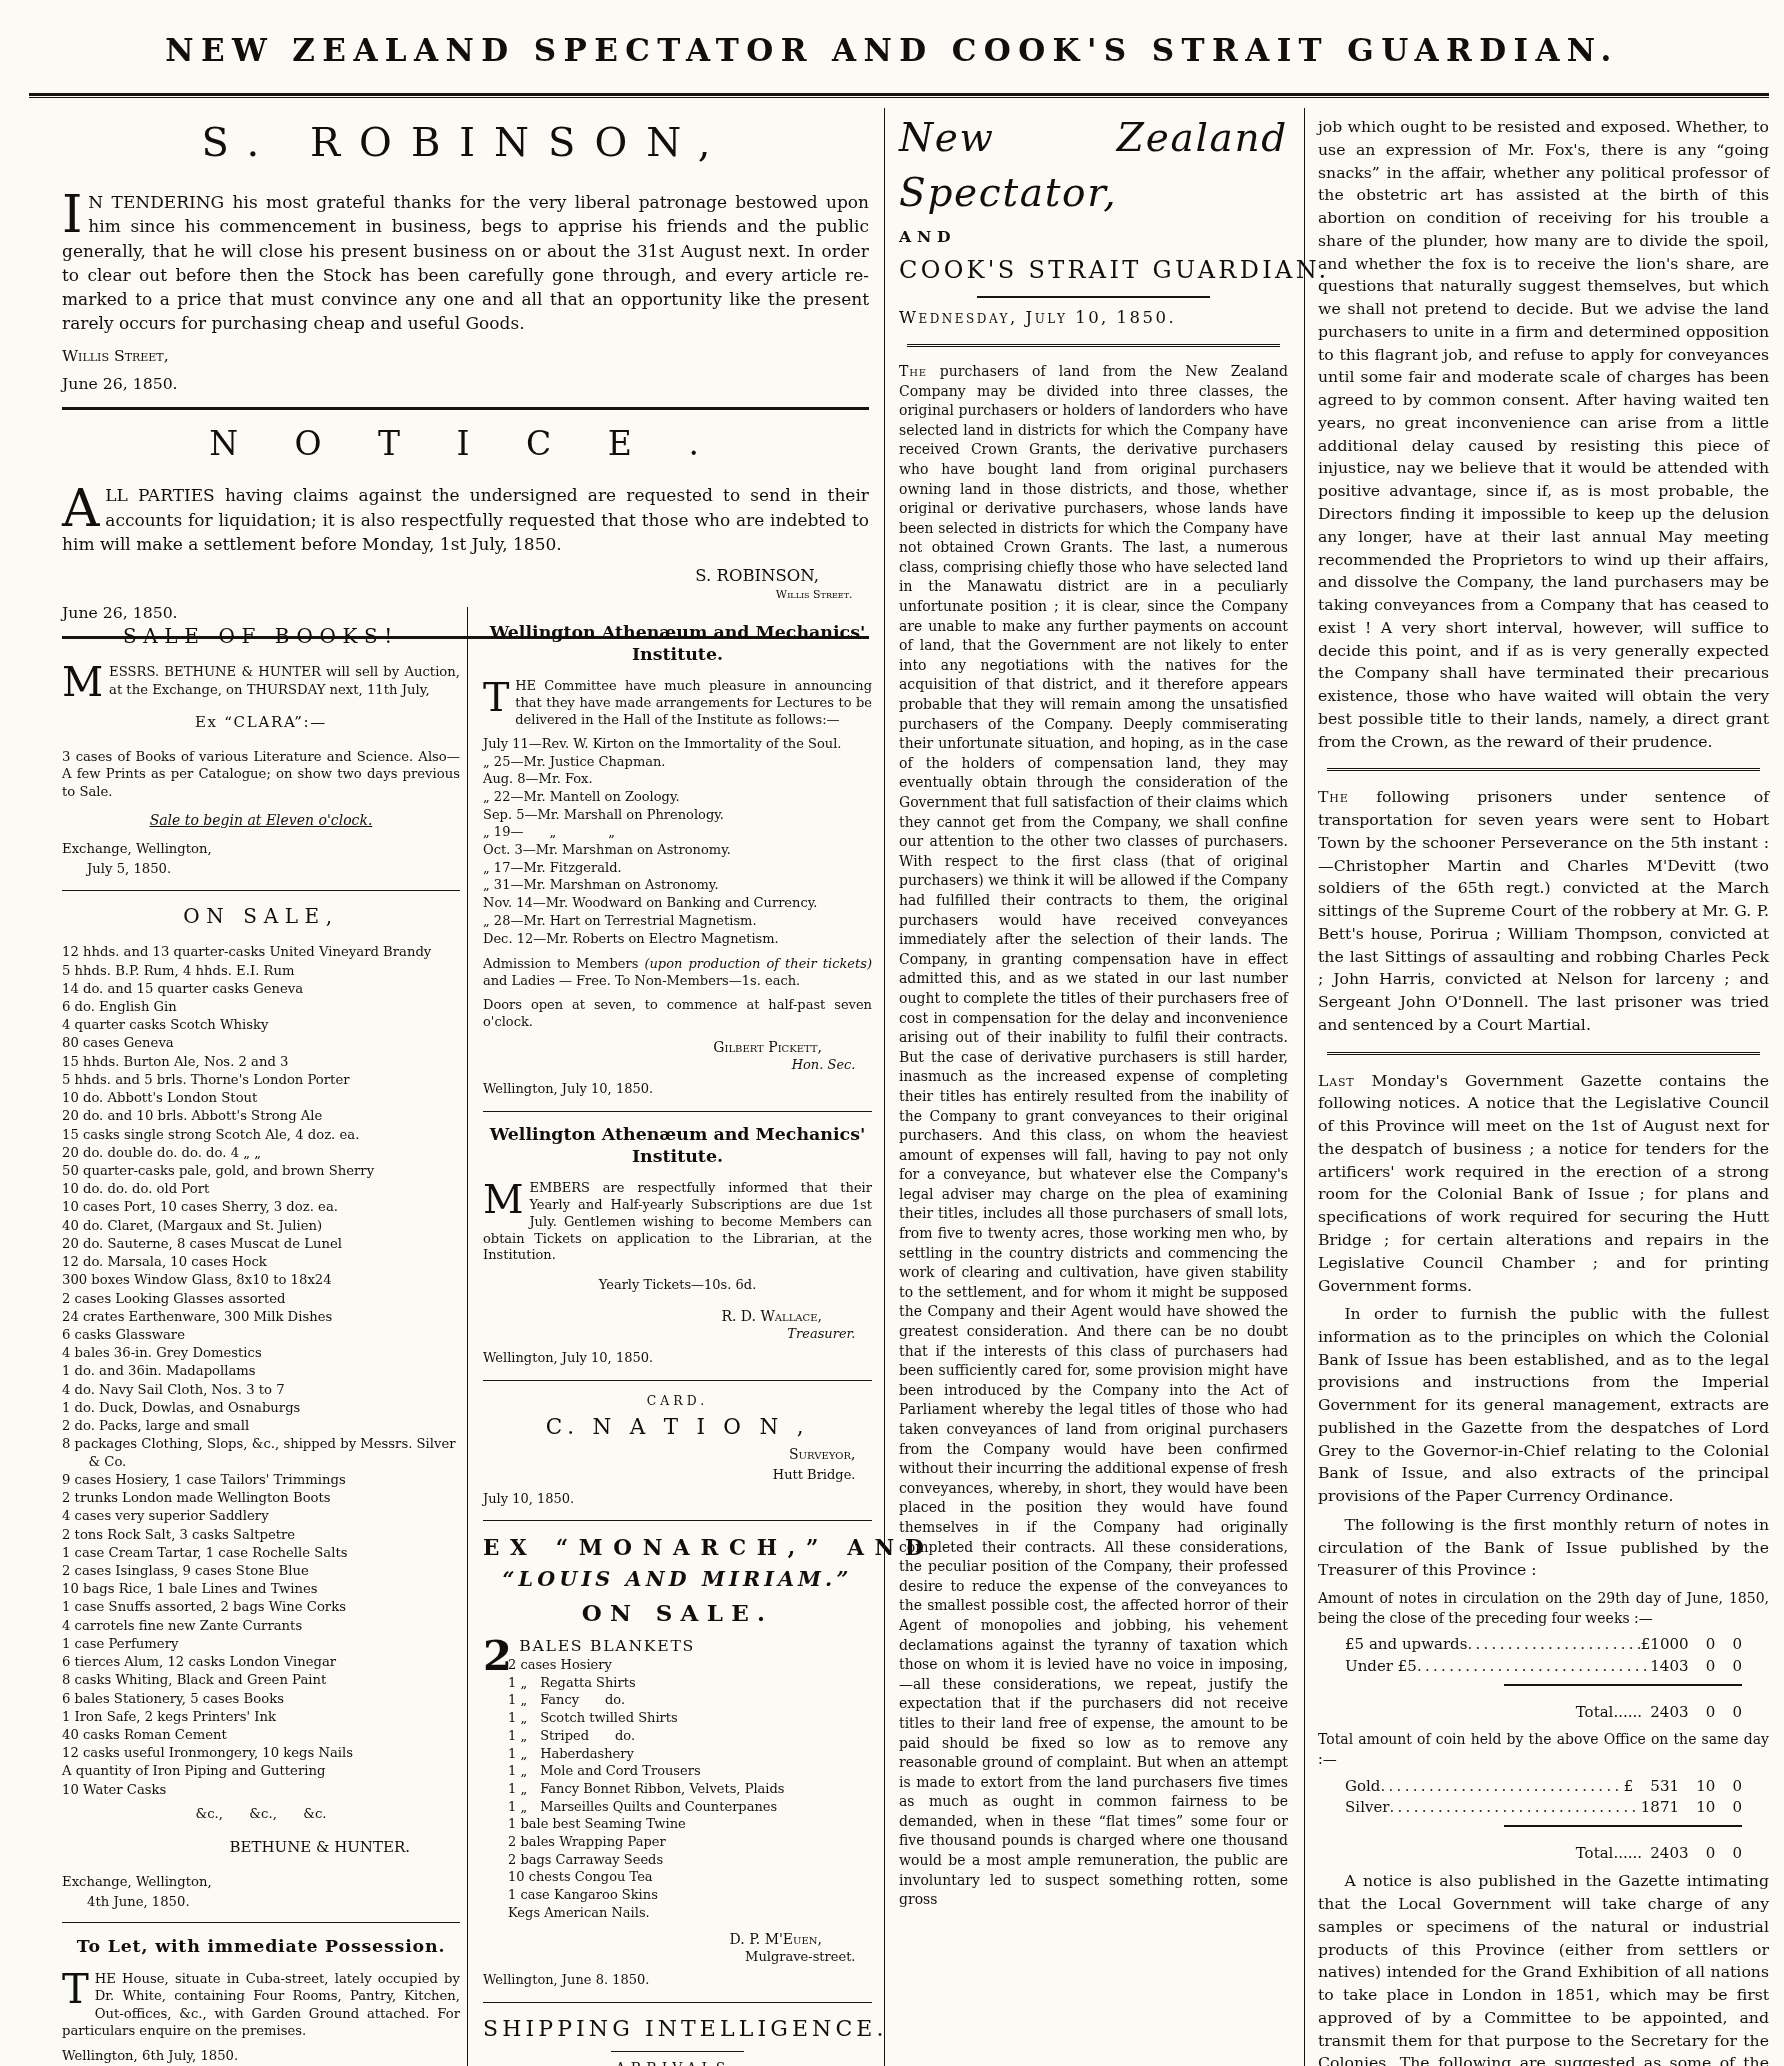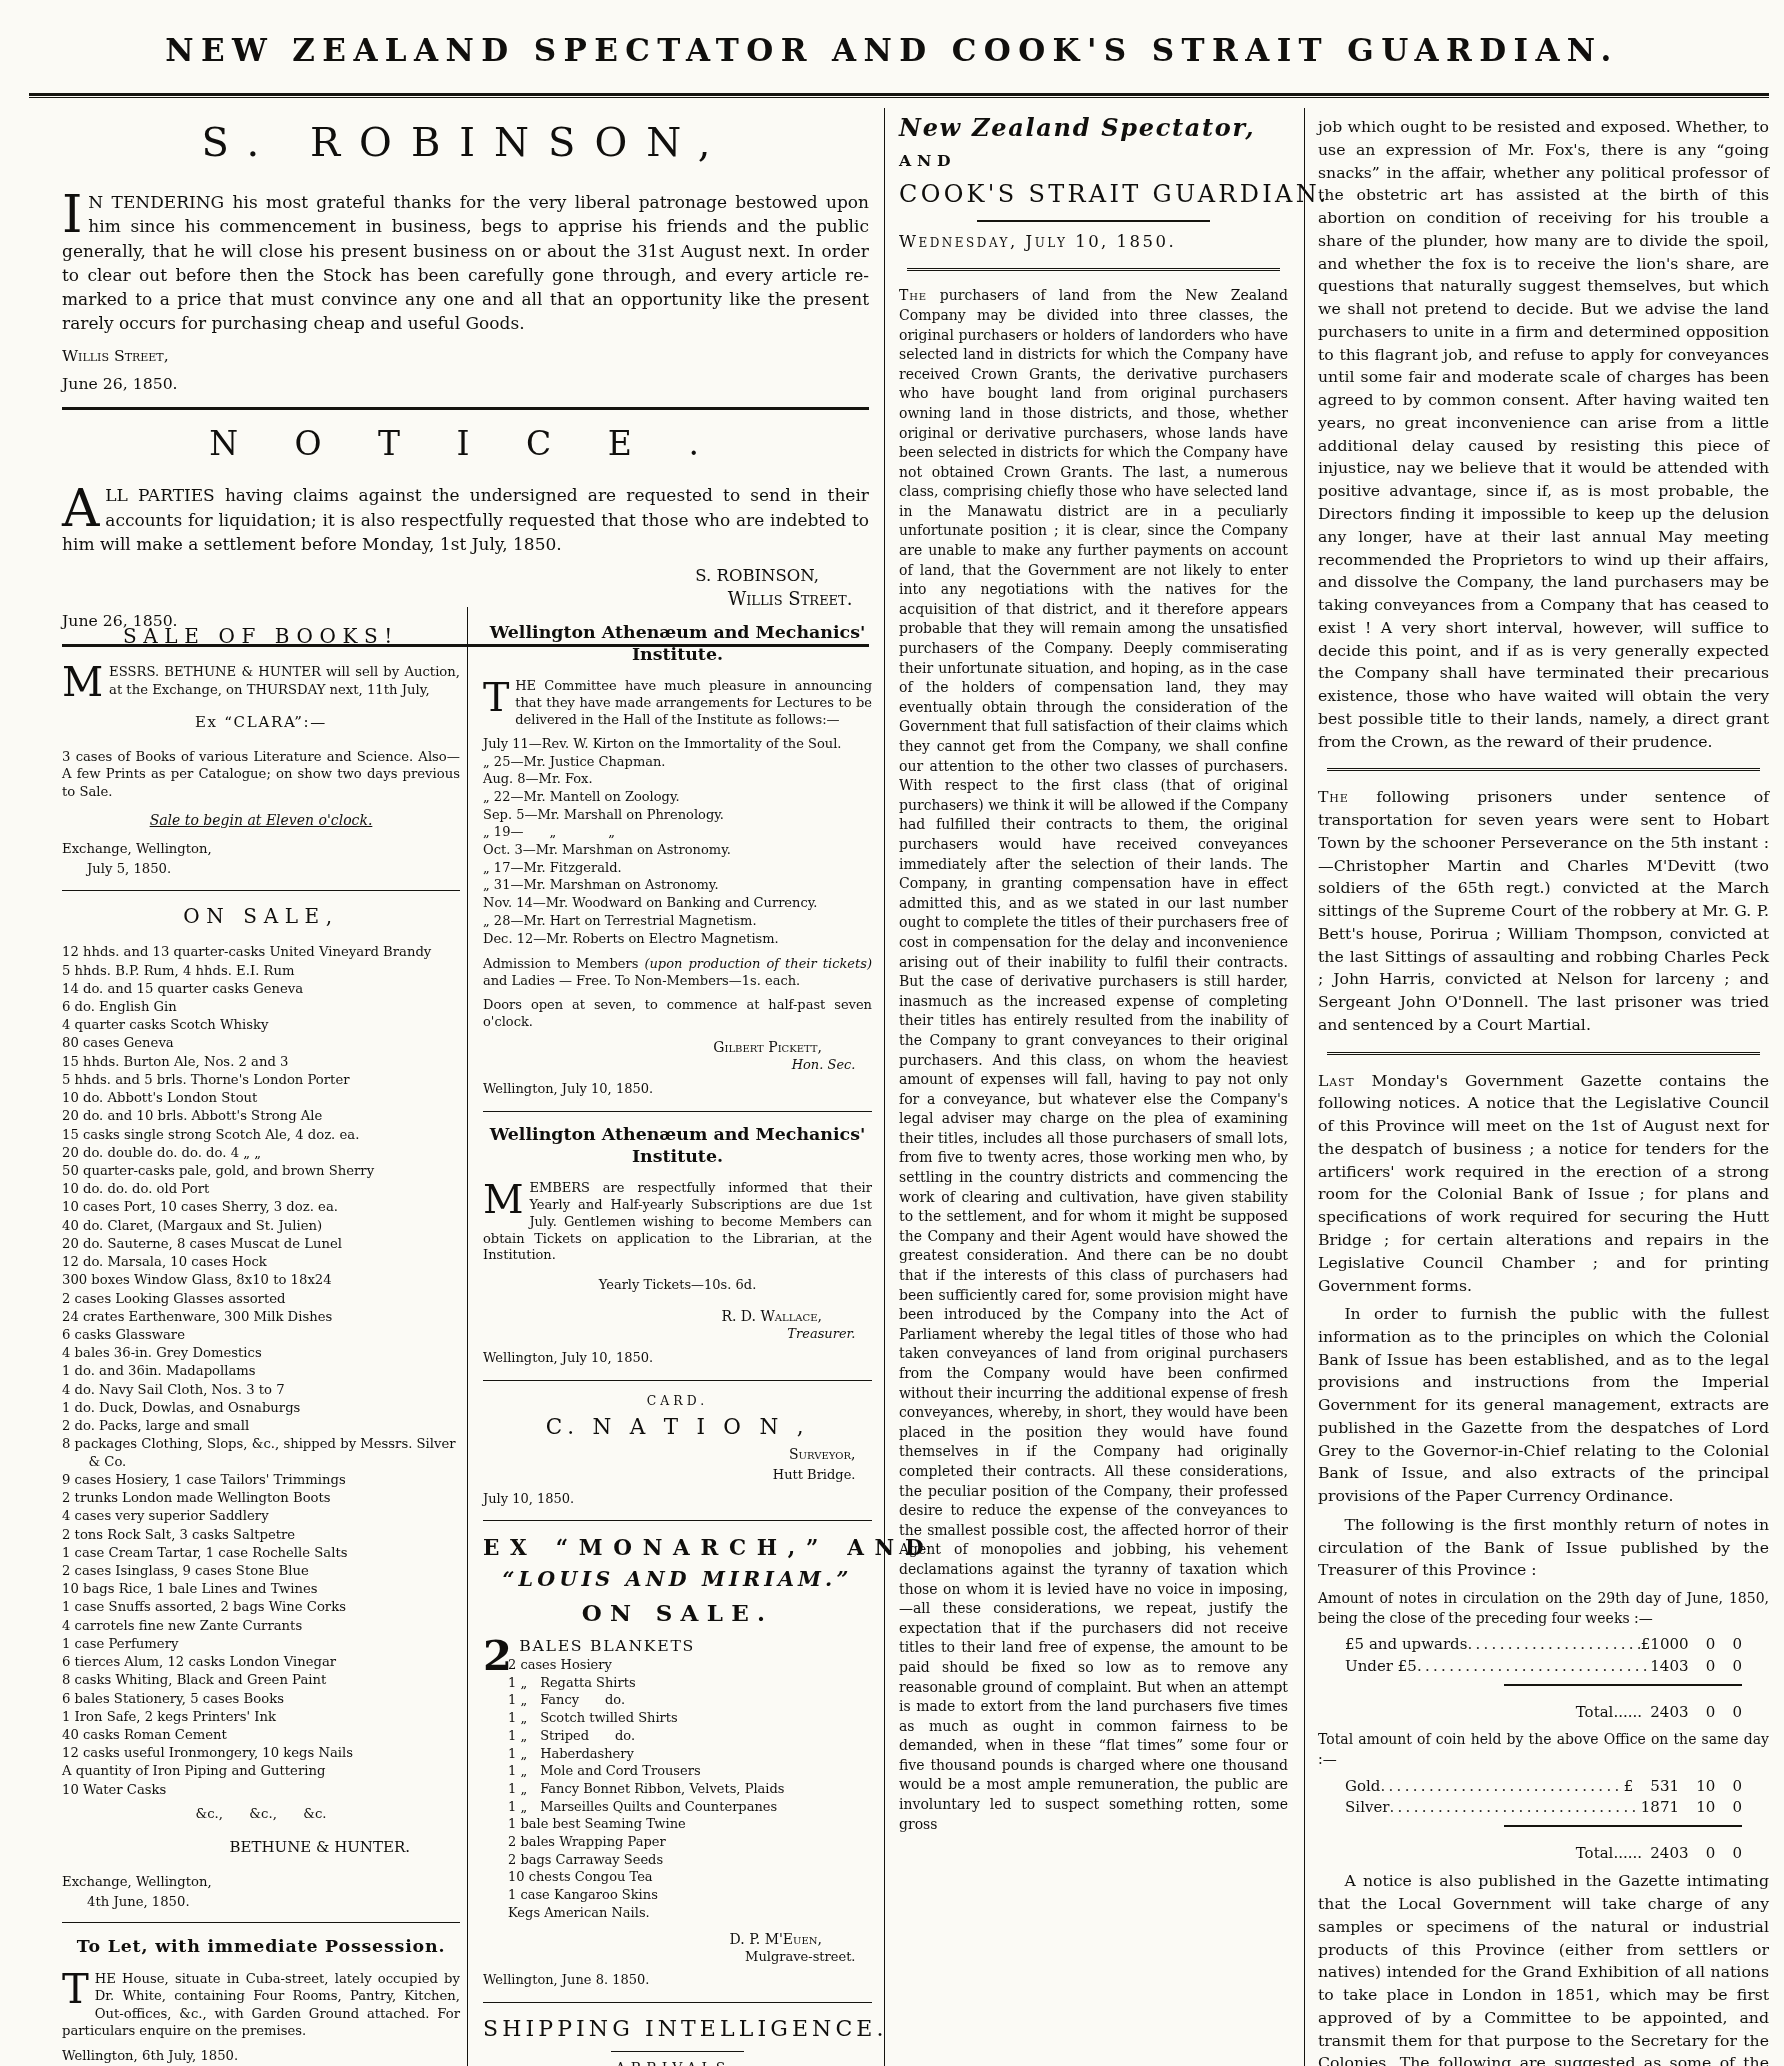--- a/index.html
+++ b/index.html
@@ -40,21 +40,21 @@
   .sec{margin:0 0 3.3px;}
   .sec-h{font-size:20px;font-weight:normal;letter-spacing:6.6px;text-align:center;margin:10.7px 0 14px;white-space:nowrap;}
   .sec-h-b{font-size:17.4px;font-weight:bold;text-align:center;margin:10px 0 12.4px;line-height:1.25;}
   .body-j{text-align:justify;margin:0 0 7.4px;}
   .list p{margin:0.8px 0;padding-left:26.4px;text-indent:-26.4px;}
   .hang p{margin:0.8px 0;padding-left:29px;text-indent:-29px;}
   .ital{font-style:italic;}
   .small-h{font-size:14px;letter-spacing:5px;text-align:center;font-weight:normal;margin:6.6px 0 3.3px;}
   .ship-h{font-size:22px;font-weight:normal;letter-spacing:4.1px;text-align:center;margin:10.7px 0 4.1px;white-space:nowrap;}
 
-  .mast1{font-size:24px;font-weight:bold;font-style:italic;text-align:center;letter-spacing:1.7px;margin:4.1px 0 5.8px;}
+  .mast1{font-size:39px;font-weight:normal;font-style:italic;text-align:center;letter-spacing:1.7px;margin:4.1px 0 5.8px;}
   .mast2{font-size:15.7px;font-weight:bold;letter-spacing:5.8px;text-align:center;margin:3.3px 0;}
   .mast3{font-size:24px;font-weight:normal;letter-spacing:3.3px;text-align:center;margin:5.8px 0 3.3px;white-space:nowrap;}
   .mast-date{font-size:16.5px;text-align:center;font-variant:small-caps;letter-spacing:2.5px;margin:7.4px 0 4.1px;}
 
   .ed p{text-align:justify;margin:0 0 5.8px;}
   .ed .ind{text-indent:26.4px;}
   .lead{font-variant:small-caps;letter-spacing:0.8px;}
 
   .ledger{width:88%;margin:5.8px auto;font-size:15px;}
   .lrow{display:flex;align-items:baseline;}
@@ -85,21 +85,21 @@
       <h1 class="h-big" data-name="ad-title">S. ROBINSON,</h1>
       <p class="ad-body dc" data-name="ad-body">IN TENDERING his most grateful thanks for the very liberal patronage bestowed upon him since his commencement in business, begs to apprise his friends and the public generally, that he will close his present business on or about the 31st August next. In order to clear out before then the Stock has been carefully gone through, and every article re-marked to a price that must convince any one and all that an opportunity like the present rarely occurs for purchasing cheap and useful Goods.</p>
       <div class="line sc" style="font-size:15.7px;" data-name="ad-address">Willis Street,</div>
       <div class="line" style="font-size:15.7px;margin-top:9px;" data-name="ad-date">June 26, 1850.</div>
     </div>
     <hr class="rule-heavy" data-name="section-rule">
     <div data-name="ad-notice">
       <h1 class="h-notice" data-name="notice-title">N O T I C E .</h1>
       <p class="ad-body dc" data-name="notice-body">ALL PARTIES having claims against the undersigned are requested to send in their accounts for liquidation; it is also respectfully requested that those who are indebted to him will make a settlement before Monday, 1st July, 1850.</p>
       <div class="line r" style="font-size:16.5px;" data-name="notice-sig">S. ROBINSON,</div>
-      <div class="line rr sc" style="font-size:18px;" data-name="notice-address">Willis Street.</div>
+      <div class="line rr sc" style="font-size:11px;" data-name="notice-address">Willis Street.</div>
       <div class="line" style="font-size:15.7px;" data-name="notice-date">June 26, 1850.</div>
     </div>
     <hr class="rule-heavy" style="margin-bottom:0;" data-name="section-rule">
   </section>
 
   <section class="col col1" data-name="column-1">
     <div class="sec" data-name="ad-sale-of-books">
       <h2 class="sec-h" data-name="sale-of-books-heading">SALE OF BOOKS!</h2>
       <p class="body-j dc" data-name="sale-of-books-body">MESSRS. BETHUNE &amp; HUNTER will sell by Auction, at the Exchange, on THURSDAY next, 11th July,</p>
       <p class="c" style="font-weight:normal;font-size:15px;letter-spacing:1.7px;" data-name="ex-clara-line">Ex “CLARA”:—</p>

